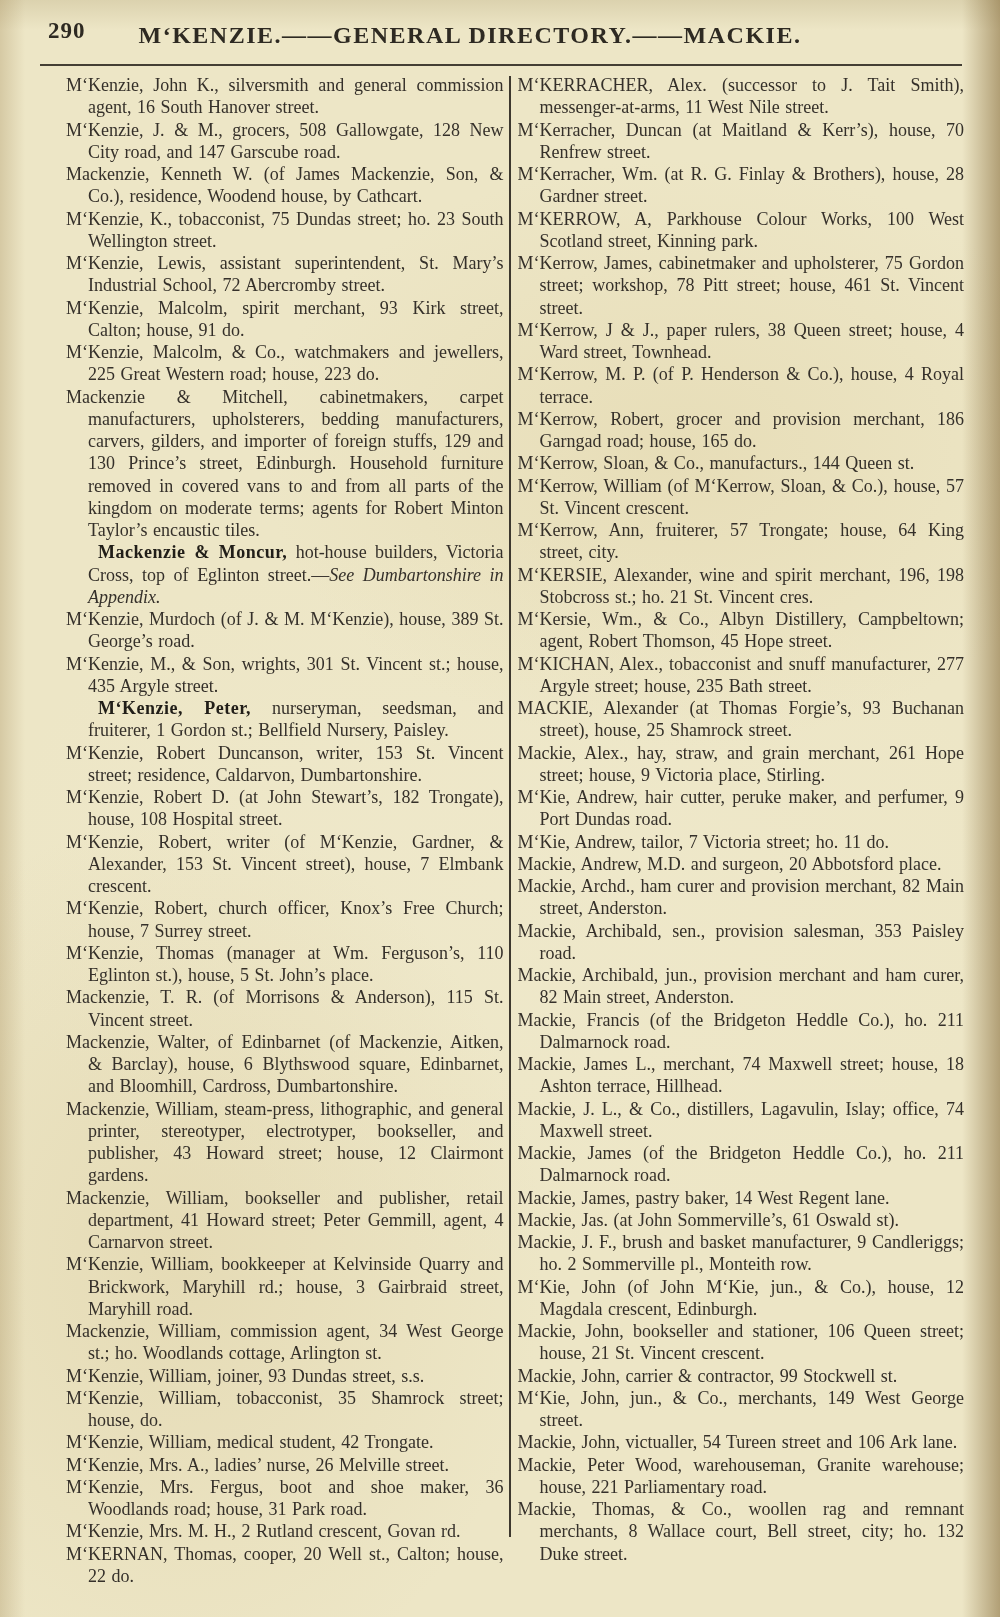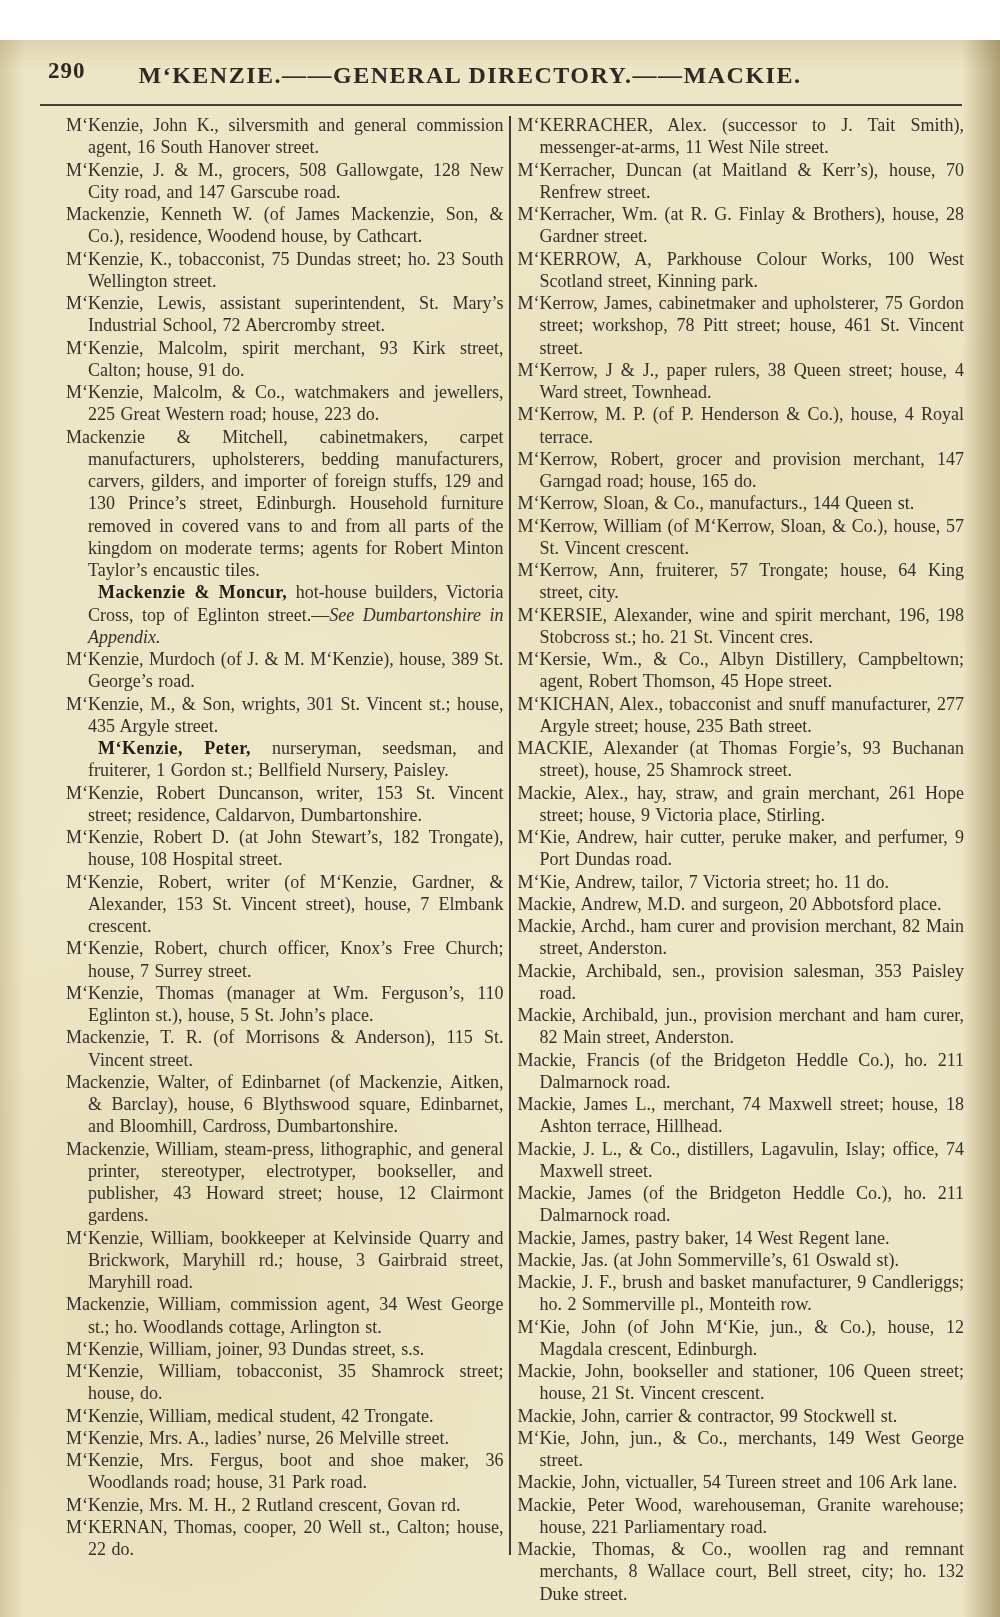--- a/index.html
+++ b/index.html
@@ -18,21 +18,20 @@
       radial-gradient(ellipse 600px 420px at 68% 28%, rgba(222,208,162,0.40), rgba(222,208,162,0) 70%),
       radial-gradient(ellipse 520px 640px at 18% 78%, rgba(214,198,150,0.35), rgba(214,198,150,0) 70%),
       radial-gradient(ellipse 700px 500px at 50% 55%, rgba(240,234,206,0.5), rgba(240,234,206,0) 75%);
     color: #332f27;
     box-sizing: border-box;
   }
   .header {
     position: relative;
     height: 40px;
     padding-top: 20px;
-    margin-top: 40px;
   }
   .pagenum {
     position: absolute;
     left: 48px; top: 18px;
     font-size: 23px;
     font-weight: bold;
     letter-spacing: 1px;
     color: #2e2a22;
   }
   .title {
@@ -100,40 +99,41 @@
         <p class="entry">M‘Kenzie, M., &amp; Son, wrights, 301 St. Vincent st.; house, 435 Argyle street.</p>
         <p class="entry"><span class="bold">M‘Kenzie, Peter,</span> nurseryman, seedsman, and fruiterer, 1 Gordon st.; Bellfield Nursery, Paisley.</p>
         <p class="entry">M‘Kenzie, Robert Duncanson, writer, 153 St. Vincent street; residence, Caldarvon, Dumbartonshire.</p>
         <p class="entry">M‘Kenzie, Robert D. (at John Stewart’s, 182 Trongate), house, 108 Hospital street.</p>
         <p class="entry">M‘Kenzie, Robert, writer (of M‘Kenzie, Gardner, &amp; Alexander, 153 St. Vincent street), house, 7 Elmbank crescent.</p>
         <p class="entry">M‘Kenzie, Robert, church officer, Knox’s Free Church; house, 7 Surrey street.</p>
         <p class="entry">M‘Kenzie, Thomas (manager at Wm. Ferguson’s, 110 Eglinton st.), house, 5 St. John’s place.</p>
         <p class="entry">Mackenzie, T. R. (of Morrisons &amp; Anderson), 115 St. Vincent street.</p>
         <p class="entry">Mackenzie, Walter, of Edinbarnet (of Mackenzie, Aitken, &amp; Barclay), house, 6 Blythswood square, Edinbarnet, and Bloomhill, Cardross, Dumbartonshire.</p>
         <p class="entry">Mackenzie, William, steam-press, lithographic, and general printer, stereotyper, electrotyper, bookseller, and publisher, 43 Howard street; house, 12 Clairmont gardens.</p>
+        <p class="entry">Mackenzie, William, bookseller and publisher, retail department, 41 Howard street; Peter Gemmill, agent, 4 Carnarvon street.</p>
         <p class="entry">M‘Kenzie, William, bookkeeper at Kelvinside Quarry and Brickwork, Maryhill rd.; house, 3 Gairbraid street, Maryhill road.</p>
         <p class="entry">Mackenzie, William, commission agent, 34 West George st.; ho. Woodlands cottage, Arlington st.</p>
         <p class="entry">M‘Kenzie, William, joiner, 93 Dundas street, s.s.</p>
         <p class="entry">M‘Kenzie, William, tobacconist, 35 Shamrock street; house, do.</p>
         <p class="entry">M‘Kenzie, William, medical student, 42 Trongate.</p>
         <p class="entry">M‘Kenzie, Mrs. A., ladies’ nurse, 26 Melville street.</p>
         <p class="entry">M‘Kenzie, Mrs. Fergus, boot and shoe maker, 36 Woodlands road; house, 31 Park road.</p>
         <p class="entry">M‘Kenzie, Mrs. M. H., 2 Rutland crescent, Govan rd.</p>
         <p class="entry">M‘KERNAN, Thomas, cooper, 20 Well st., Calton; house, 22 do.</p>
       </div>
     <div class="divider"></div>
     <div class="col col-right">
         <p class="entry">M‘KERRACHER, Alex. (successor to J. Tait Smith), messenger-at-arms, 11 West Nile street.</p>
         <p class="entry">M‘Kerracher, Duncan (at Maitland &amp; Kerr’s), house, 70 Renfrew street.</p>
         <p class="entry">M‘Kerracher, Wm. (at R. G. Finlay &amp; Brothers), house, 28 Gardner street.</p>
         <p class="entry">M‘KERROW, A, Parkhouse Colour Works, 100 West Scotland street, Kinning park.</p>
         <p class="entry">M‘Kerrow, James, cabinetmaker and upholsterer, 75 Gordon street; workshop, 78 Pitt street; house, 461 St. Vincent street.</p>
         <p class="entry">M‘Kerrow, J &amp; J., paper rulers, 38 Queen street; house, 4 Ward street, Townhead.</p>
         <p class="entry">M‘Kerrow, M. P. (of P. Henderson &amp; Co.), house, 4 Royal terrace.</p>
-        <p class="entry">M‘Kerrow, Robert, grocer and provision merchant, 147 Garngad road; house, 165 do.</p>
+        <p class="entry">M‘Kerrow, Robert, grocer and provision merchant, 186 Garngad road; house, 165 do.</p>
         <p class="entry">M‘Kerrow, Sloan, &amp; Co., manufacturs., 144 Queen st.</p>
         <p class="entry">M‘Kerrow, William (of M‘Kerrow, Sloan, &amp; Co.), house, 57 St. Vincent crescent.</p>
         <p class="entry">M‘Kerrow, Ann, fruiterer, 57 Trongate; house, 64 King street, city.</p>
         <p class="entry">M‘KERSIE, Alexander, wine and spirit merchant, 196, 198 Stobcross st.; ho. 21 St. Vincent cres.</p>
         <p class="entry">M‘Kersie, Wm., &amp; Co., Albyn Distillery, Campbeltown; agent, Robert Thomson, 45 Hope street.</p>
         <p class="entry">M‘KICHAN, Alex., tobacconist and snuff manufacturer, 277 Argyle street; house, 235 Bath street.</p>
         <p class="entry">MACKIE, Alexander (at Thomas Forgie’s, 93 Buchanan street), house, 25 Shamrock street.</p>
         <p class="entry">Mackie, Alex., hay, straw, and grain merchant, 261 Hope street; house, 9 Victoria place, Stirling.</p>
         <p class="entry">M‘Kie, Andrew, hair cutter, peruke maker, and perfumer, 9 Port Dundas road.</p>
         <p class="entry">M‘Kie, Andrew, tailor, 7 Victoria street; ho. 11 do.</p>

